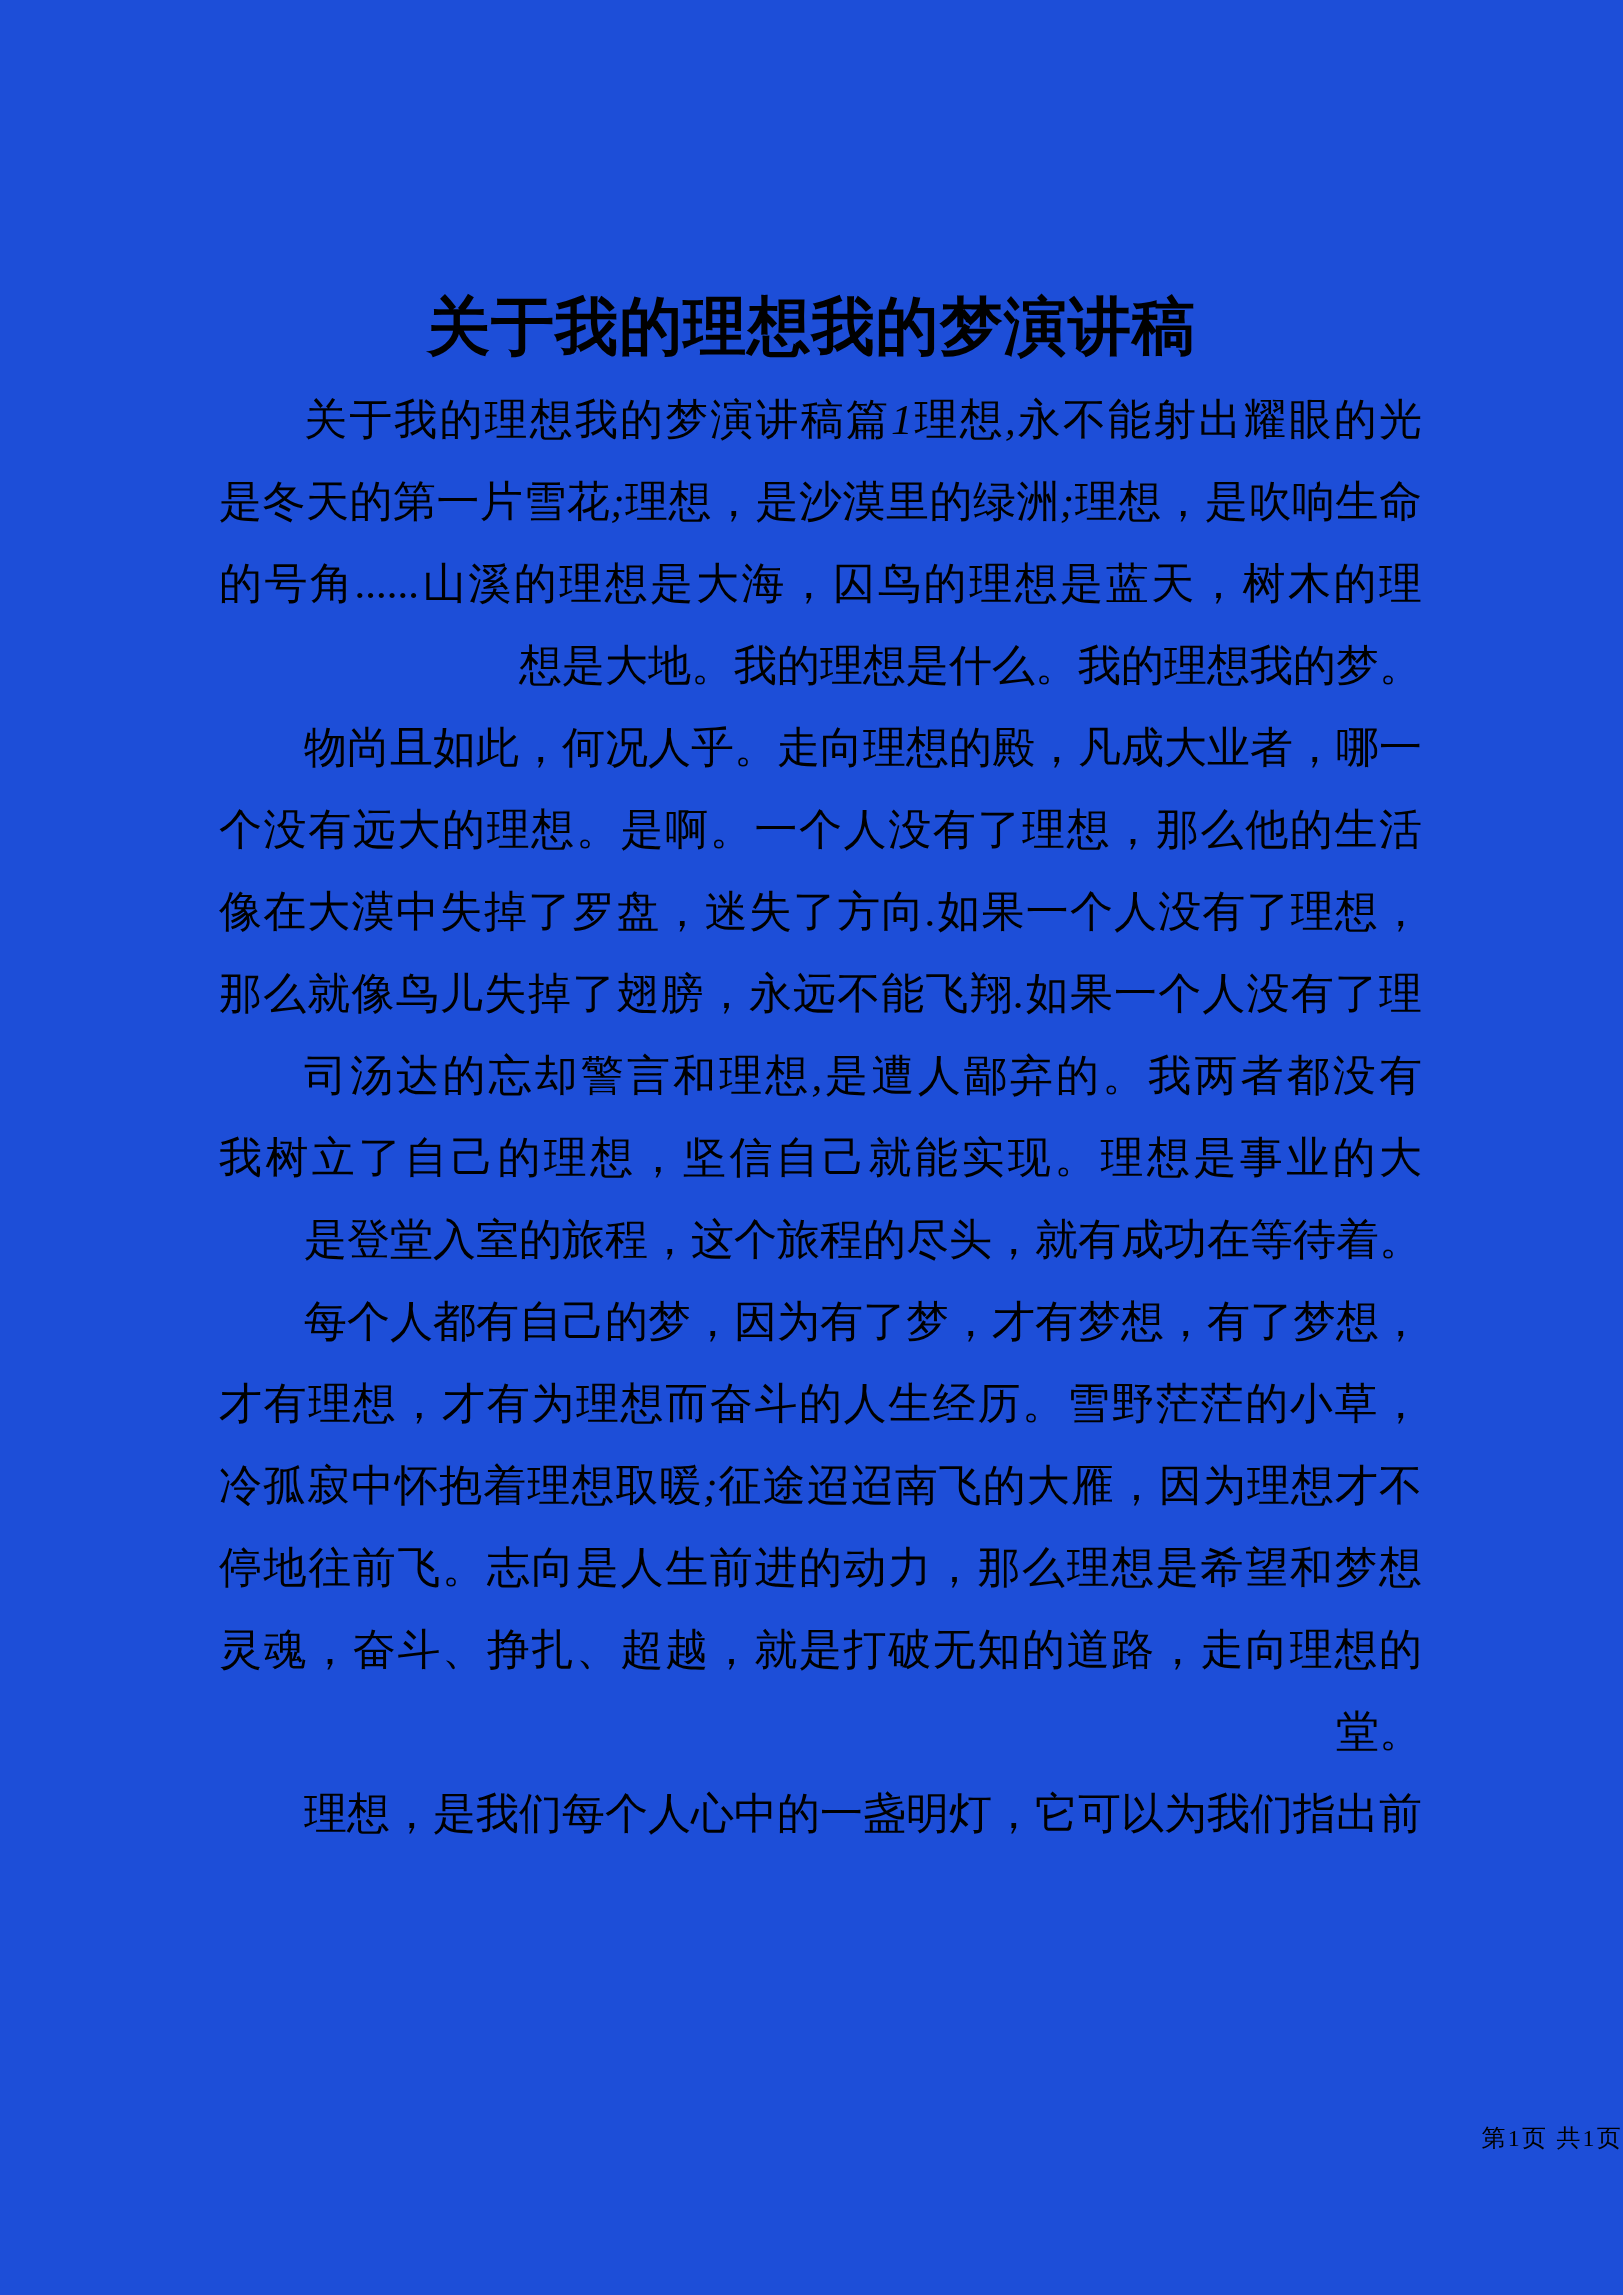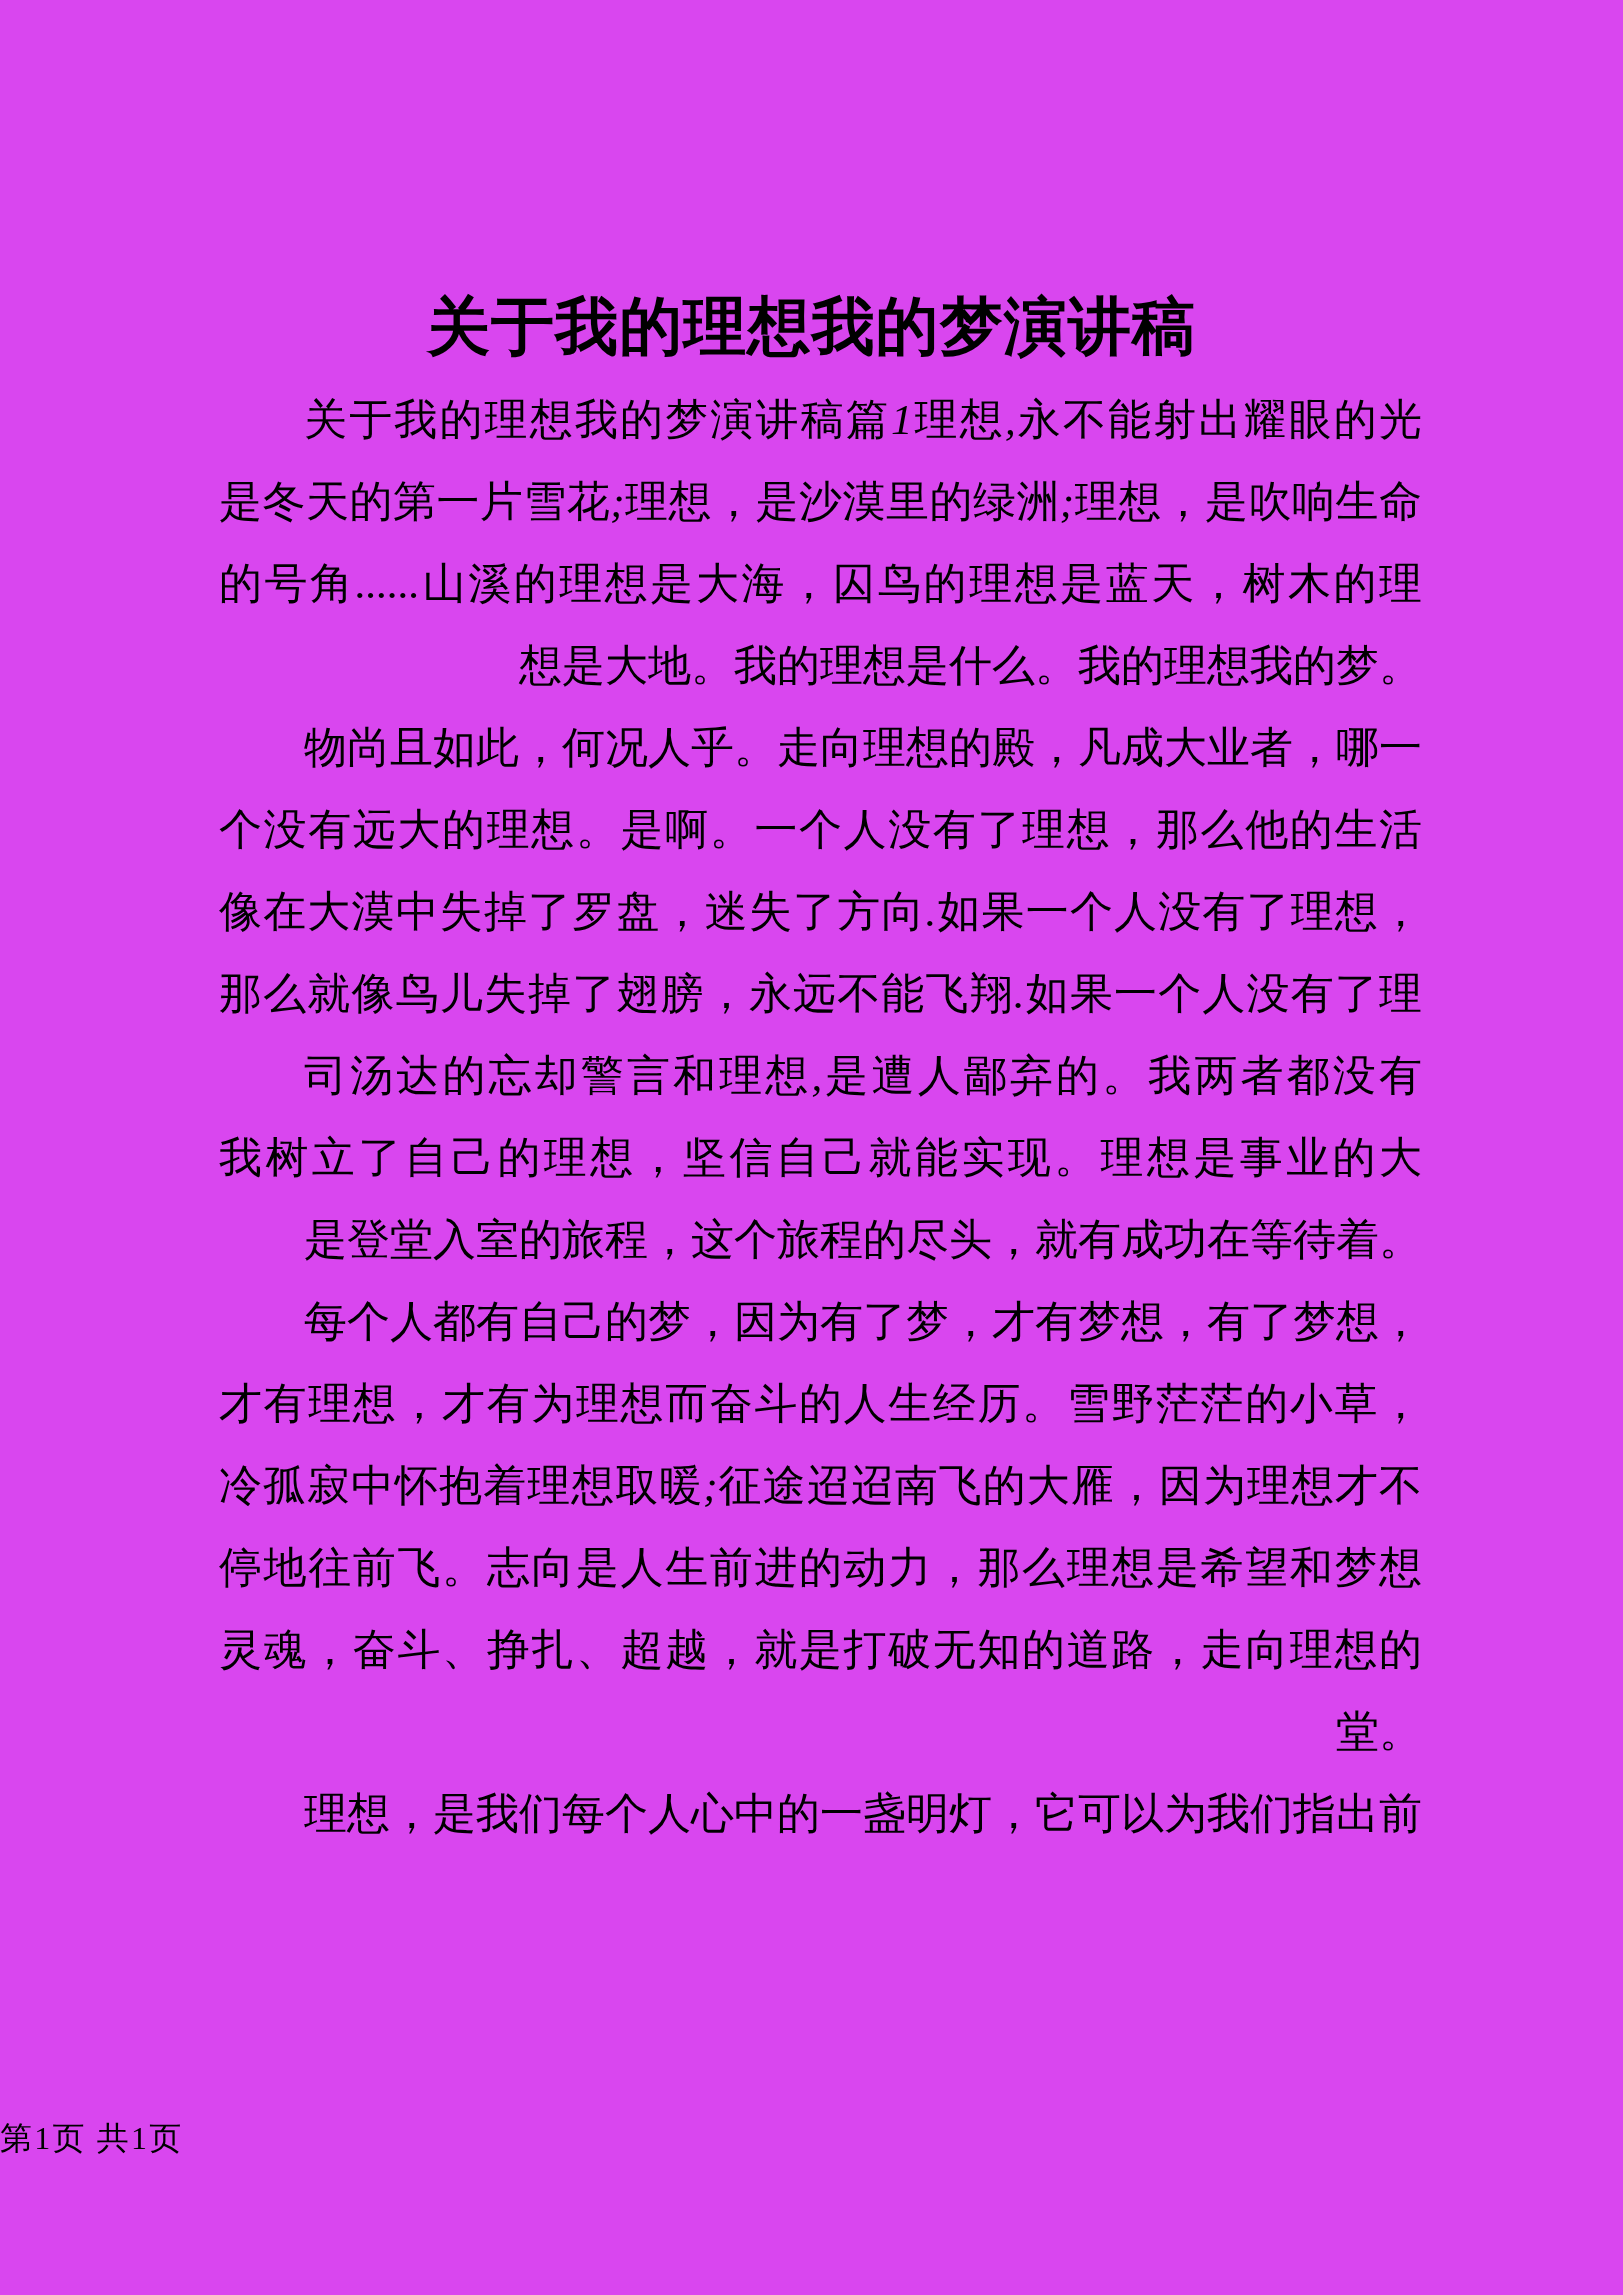--- a/index.html
+++ b/index.html
@@ -4,21 +4,21 @@
 <style>
   html, body {
     margin: 0;
     padding: 0;
     background: #ffffff;
   }
   .page {
     position: relative;
     width: 1623px;
     height: 2295px;
-    background: #d946ef;
+    background: #1d4ed8;
     overflow: hidden;
     font-family: "Liberation Serif", serif;
     color: #000000;
   }
   .doc-title {
     position: absolute;
     top: 285px;
     left: 0;
     width: 100%;
     margin: 0;
@@ -57,22 +57,22 @@
   }
   .text-line.indent.fill {
     padding-left: 85px;
     width: 1118px;
   }
   .page-footer {
     position: absolute;
     top: 2119px;
     left: 0;
     width: 100%;
-    text-align: left;
-    font-size: 32px;
+    text-align: right;
+    font-size: 24px;
     line-height: 39px;
     font-style: normal;
     letter-spacing: 2.2px;
   }
 </style>
 </head>
 <body>
 
 <div class="page">
   <h1 class="doc-title">关于我的理想我的梦演讲稿</h1>

